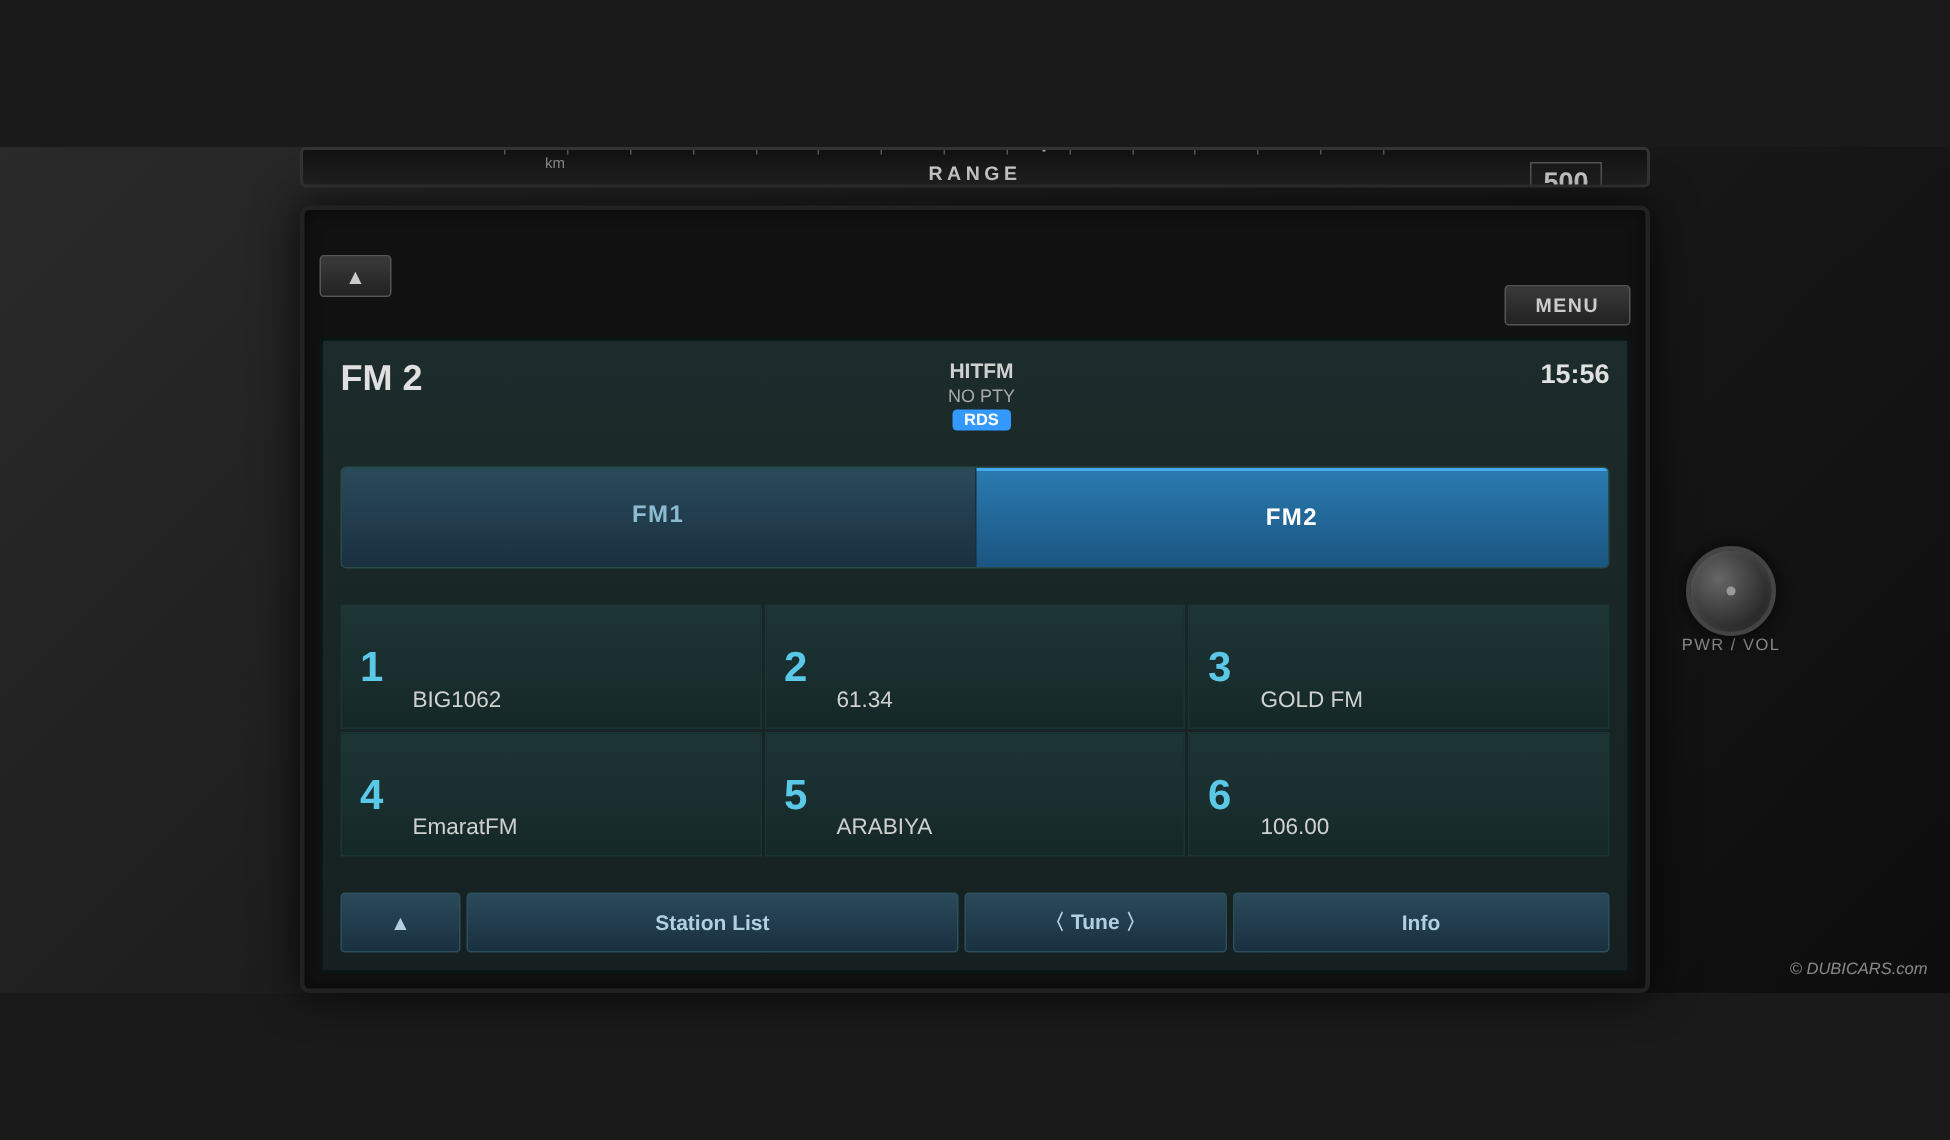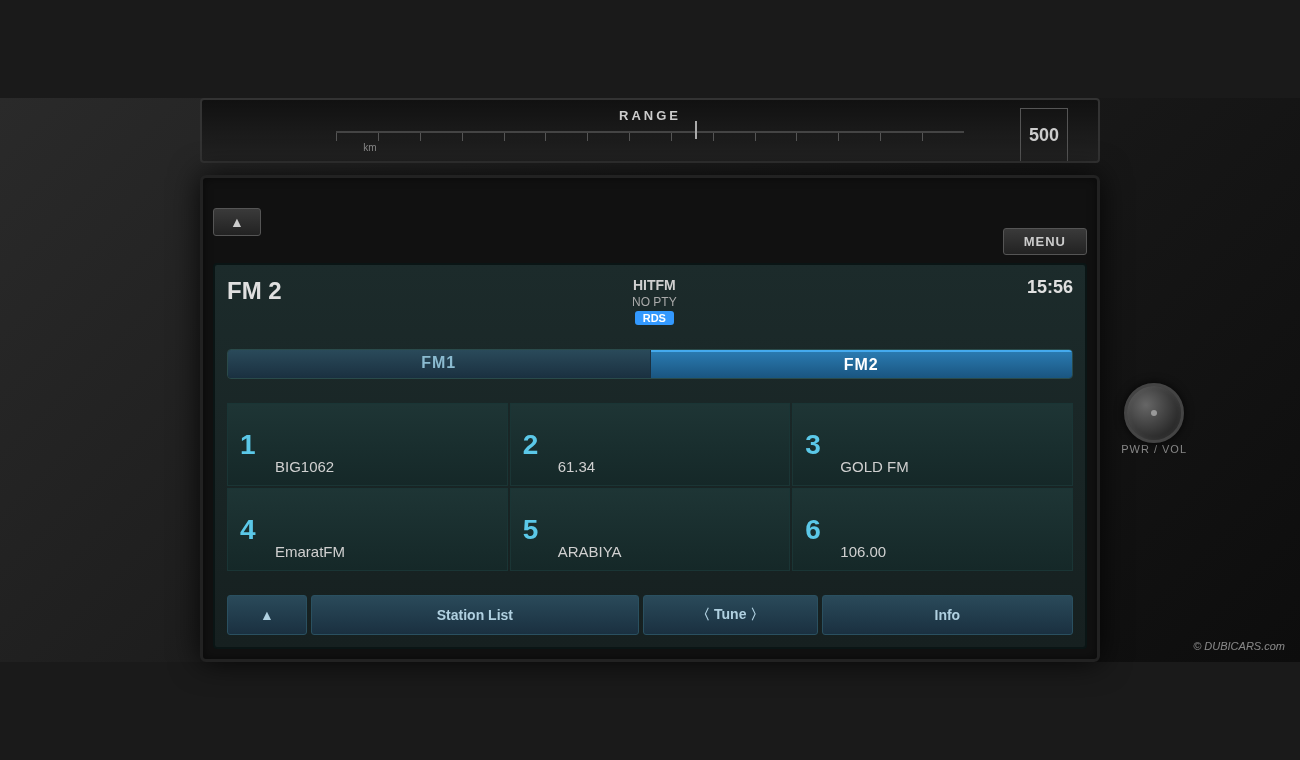--- a/index.html
+++ b/index.html
@@ -85,21 +85,21 @@
     }
 
     .gauge-value {
       position: absolute;
       top: 8px;
       right: 30px;
       color: #ccc;
       font-size: 18px;
       font-weight: bold;
       border: 1px solid #555;
-      padding: 16px 8px;
+      padding: 2px 8px;
     }
 
     .gauge-needle {
       position: absolute;
       bottom: 22px;
       left: 55%;
       width: 2px;
       height: 18px;
       background: #aaa;
     }
@@ -210,21 +210,21 @@
     
     .fm-tabs {
       display: flex;
       border-radius: 4px;
       overflow: hidden;
       border: 1px solid #2a4a4a;
     }
 
     .fm-tab {
       flex: 1;
-      padding: 4px;
+      padding: 23px;
       text-align: center;
       font-size: 16px;
       font-weight: bold;
       cursor: pointer;
       letter-spacing: 1px;
     }
 
     .fm-tab.inactive {
       background: linear-gradient(180deg, #2a4a5a, #1a3040);
       color: #8bbbd0;

